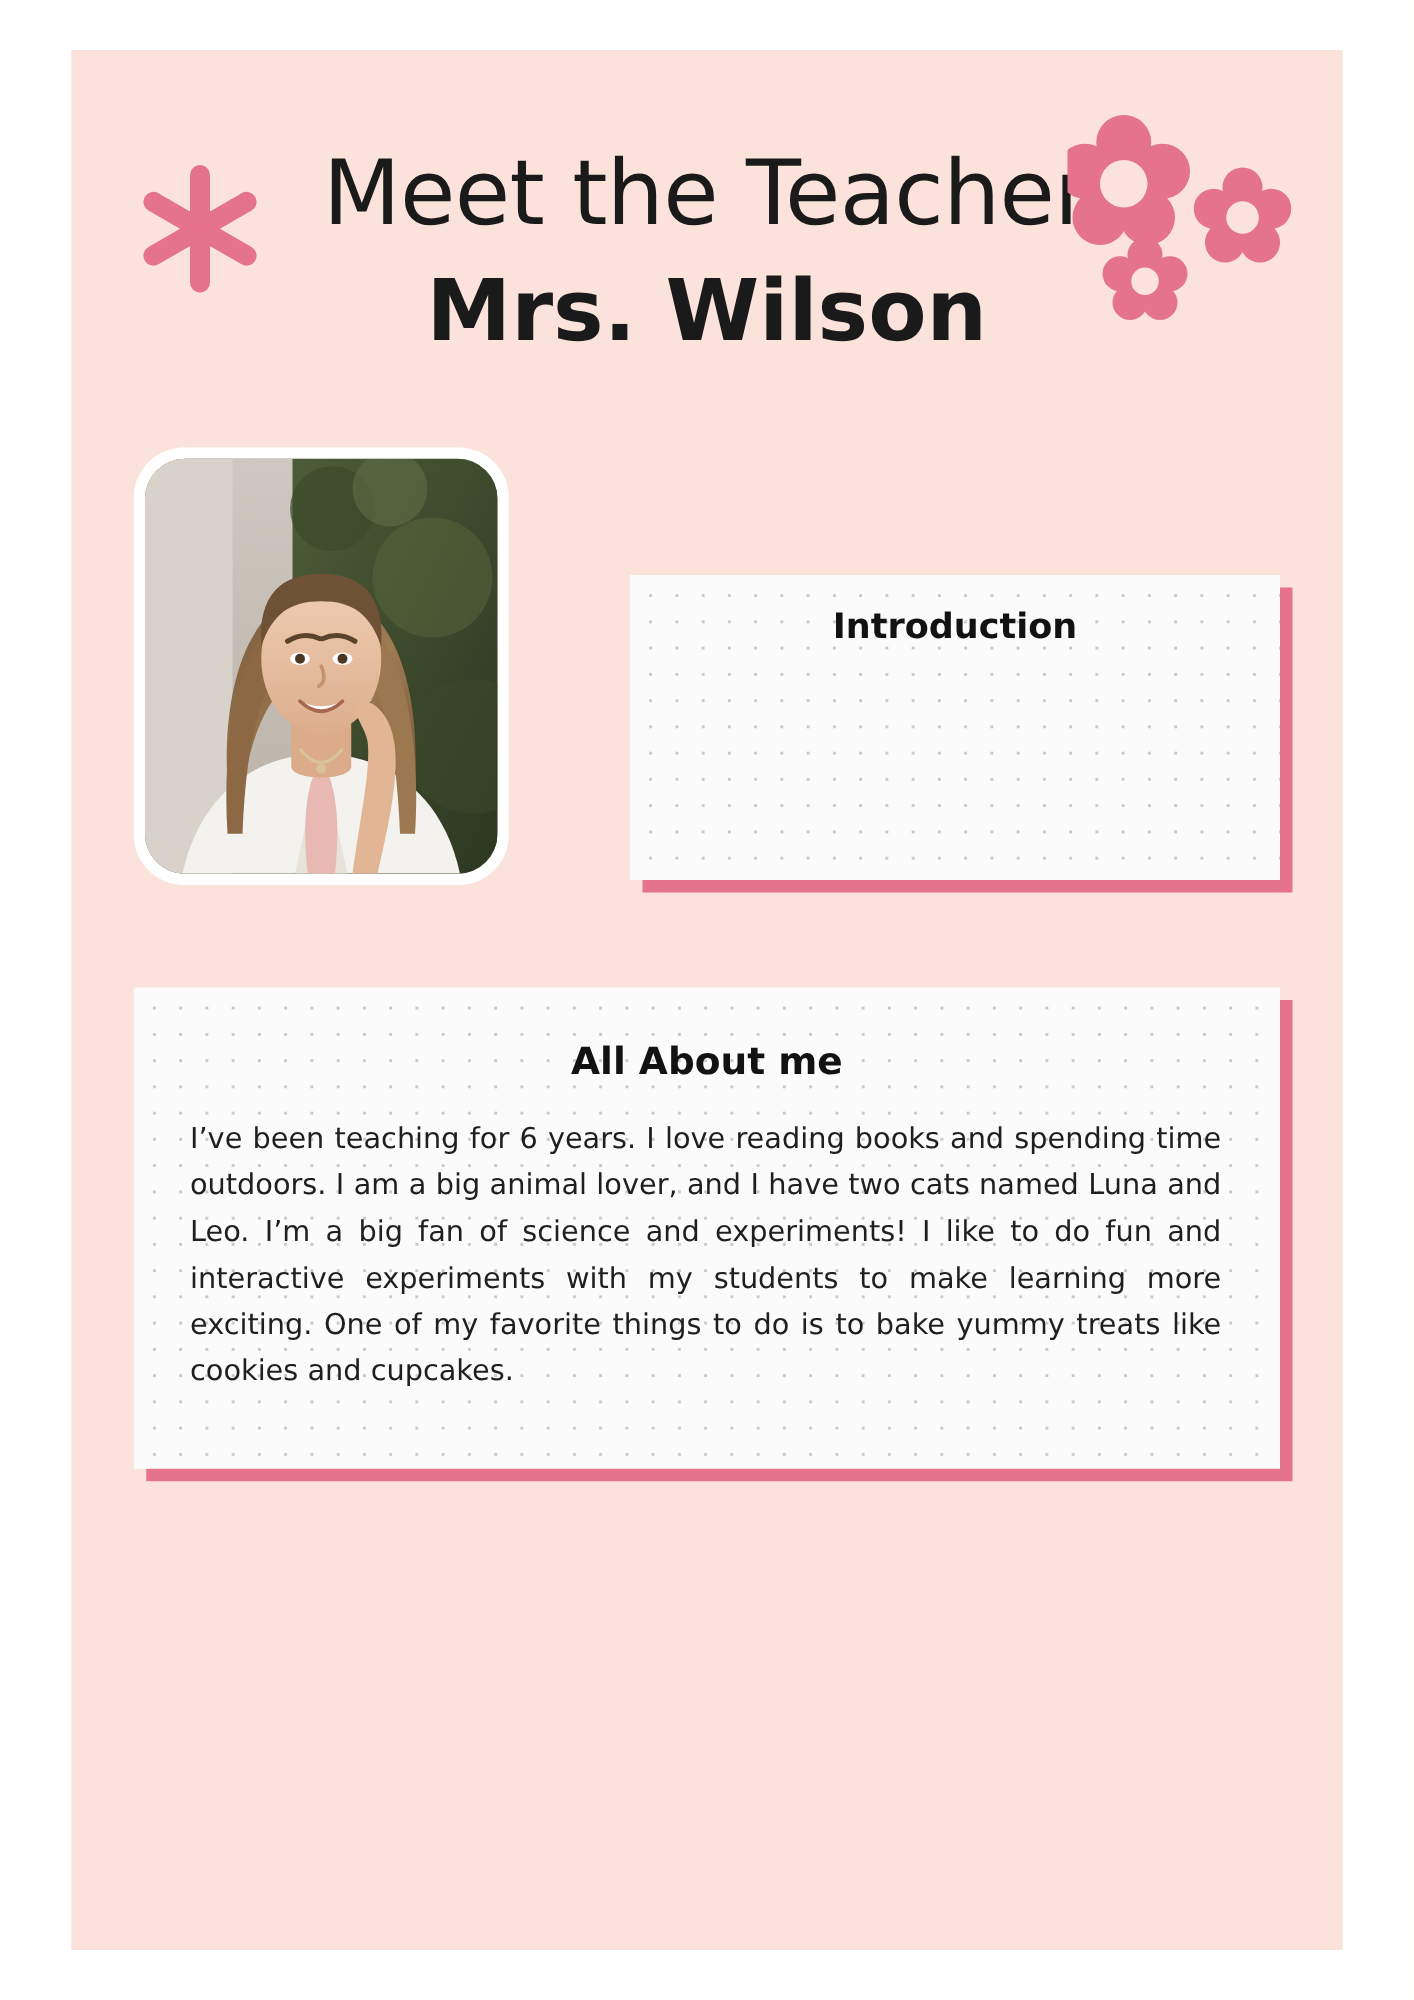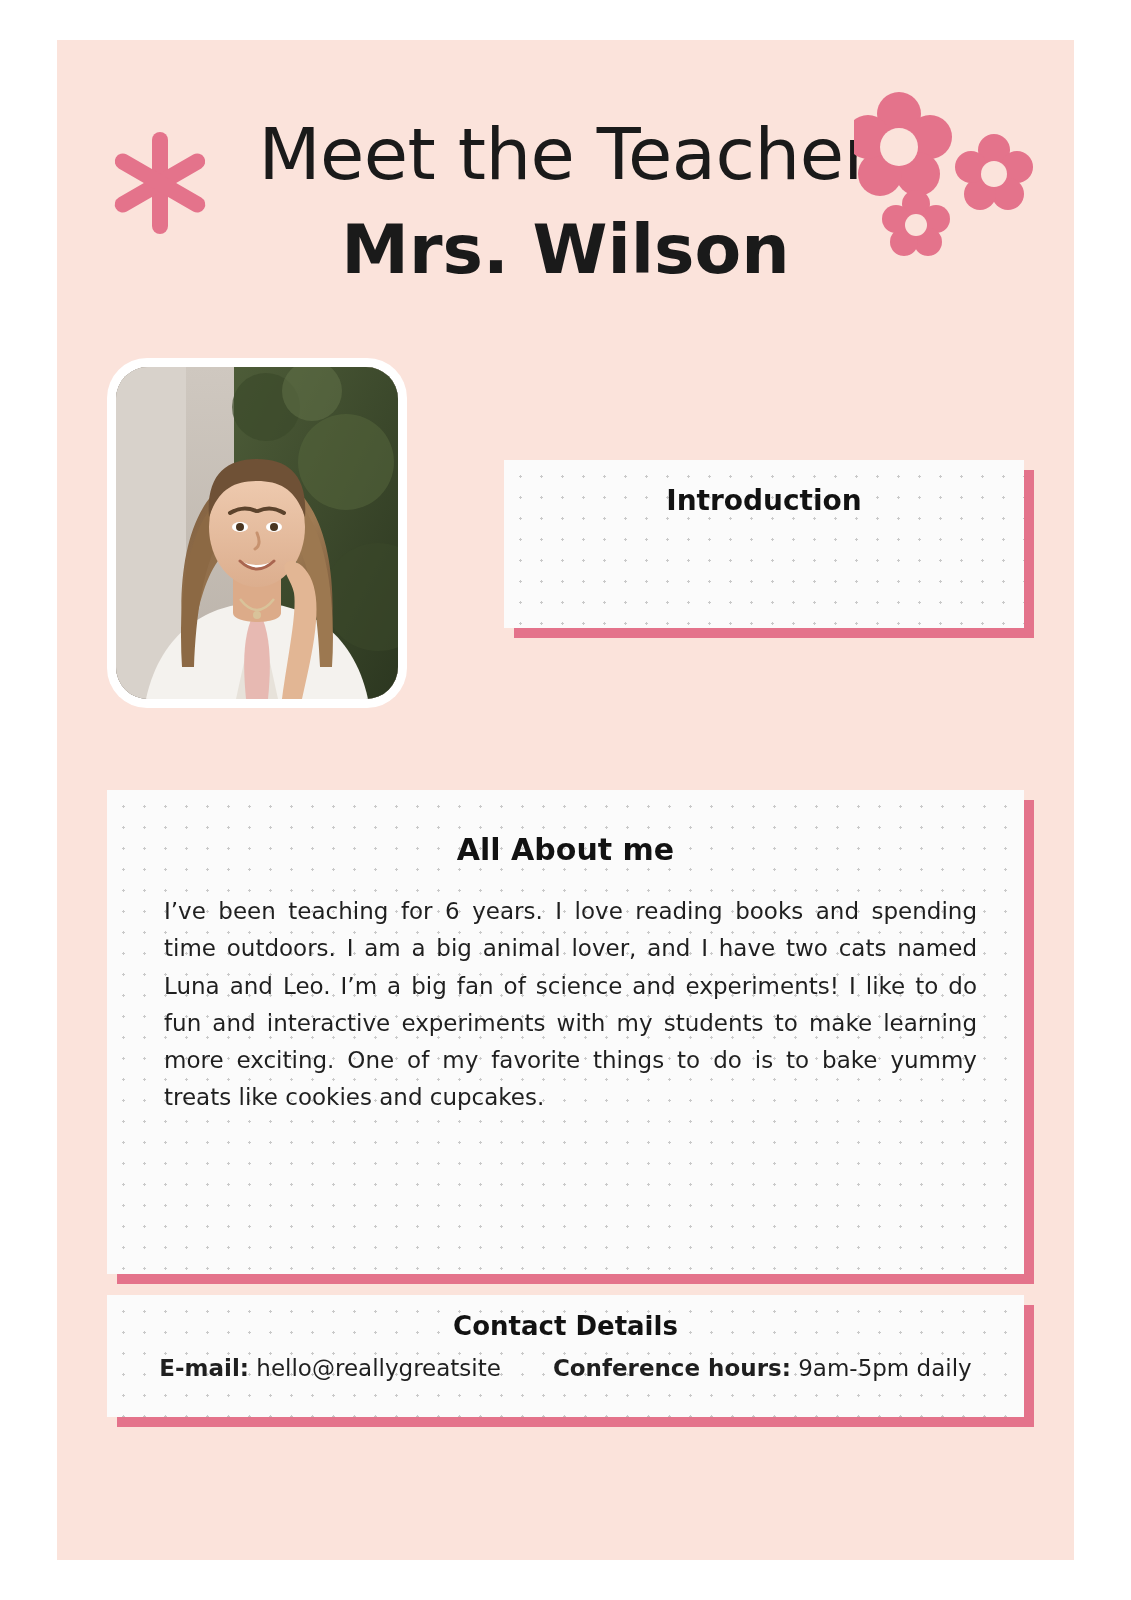--- a/index.html
+++ b/index.html
@@ -108,40 +108,40 @@
   }
   .card-title {
     text-align: center;
     font-size: 28px;
     font-weight: bold;
     color: #121212;
     margin: 0;
   }
 
   
-  #intro-wrap { left: 447px; top: 420px; width: 520px; height: 168px; }
+  #intro-wrap { left: 447px; top: 420px; width: 520px; height: 244px; }
   #intro-wrap .card-title { padding-top: 24px; }
   .intro-body {
     font-size: 22px;
     line-height: 1.55;
     color: #1f1f1f;
     text-align: center;
     padding: 14px 60px 0 60px;
     margin: 0;
   }
 
   
-  #about-wrap { left: 50px; top: 750px; width: 917px; height: 484px; }
+  #about-wrap { left: 50px; top: 750px; width: 917px; height: 385px; }
   #about-wrap .card-title { padding-top: 42px; font-size: 30px; }
   .about-body {
     font-size: 23px;
     line-height: 1.62;
     color: #1f1f1f;
     text-align: justify;
-    padding: 26px 47px 0 57px;
+    padding: 26px 47px 0 45px;
     margin: 0;
   }
 
   
   #contact-wrap { left: 50px; top: 1255px; width: 917px; height: 122px; }
   #contact-wrap .card-title { padding-top: 16px; font-size: 26px; }
   .contact-row {
     display: flex;
     justify-content: center;
     align-items: baseline;
@@ -285,30 +285,14 @@
   </div>
 
   <div class="card-wrap" id="about-wrap">
     <div class="card-shadow"></div>
     <div class="card">
       <h3 class="card-title">All About me</h3>
       <p class="about-body">I’ve been teaching for 6 years. I love reading books and spending time outdoors. I am a big animal lover, and I have two cats named Luna and Leo. I’m a big fan of science and experiments! I like to do fun and interactive experiments with my students to make learning more exciting. One of my favorite things to do is to bake yummy treats like cookies and cupcakes.</p>
     </div>
   </div>
 
-  <div class="card-wrap" id="contact-wrap">
-    <div class="card-shadow"></div>
-    <div class="card">
-      <h3 class="card-title">Contact Details</h3>
-      <div class="contact-row">
-        <span class="contact-item">
-          <span class="contact-label">E-mail:</span>
-          <span class="contact-value">hello@reallygreatsite</span>
-        </span>
-        <span class="contact-item">
-          <span class="contact-label">Conference hours:</span>
-          <span class="contact-value">9am-5pm daily</span>
-        </span>
-      </div>
-    </div>
-  </div>
 
 </div>
 
 </body></html>

